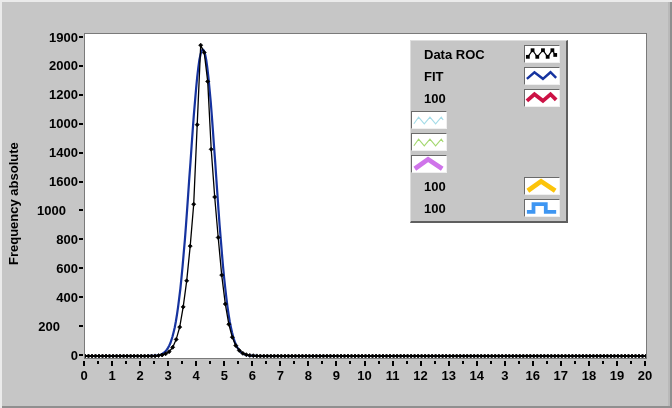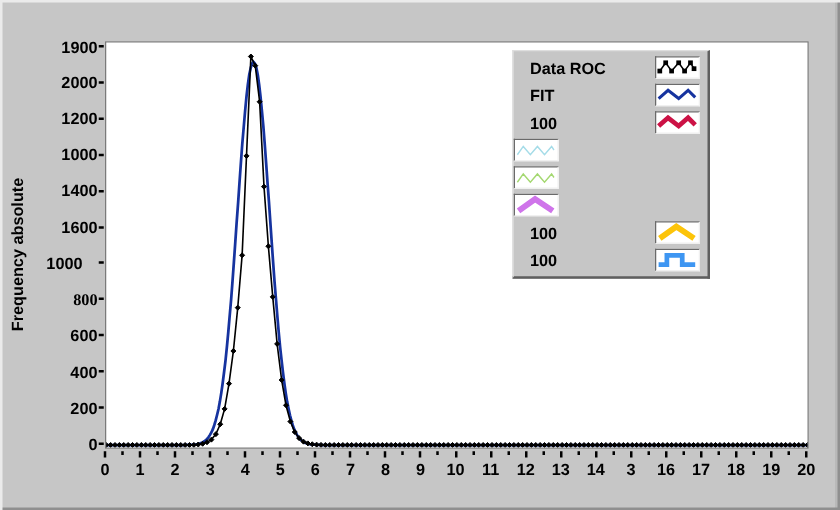--- a/index.html
+++ b/index.html
@@ -53,27 +53,27 @@
     <svg viewBox="0 0 561 324" preserveAspectRatio="none" id="plot-svg">
         <path d="M0.0 322.0L1.1 322.0L2.2 322.0L3.4 322.0L4.5 322.0L5.6 322.0L6.7 322.0L7.9 322.0L9.0 322.0L10.1 322.0L11.2 322.0L12.3 322.0L13.5 322.0L14.6 322.0L15.7 322.0L16.8 322.0L18.0 322.0L19.1 322.0L20.2 322.0L21.3 322.0L22.4 322.0L23.6 322.0L24.7 322.0L25.8 322.0L26.9 322.0L28.1 322.0L29.2 322.0L30.3 322.0L31.4 322.0L32.5 322.0L33.7 322.0L34.8 322.0L35.9 322.0L37.0 322.0L38.1 322.0L39.3 322.0L40.4 322.0L41.5 322.0L42.6 322.0L43.8 322.0L44.9 322.0L46.0 322.0L47.1 322.0L48.2 322.0L49.4 322.0L50.5 322.0L51.6 322.0L52.7 322.0L53.9 322.0L55.0 322.0L56.1 322.0L57.2 322.0L58.3 322.0L59.5 322.0L60.6 322.0L61.7 322.0L62.8 322.0L64.0 321.9L65.1 321.9L66.2 321.9L67.3 321.9L68.4 321.8L69.6 321.7L70.7 321.6L71.8 321.5L72.9 321.3L74.1 321.0L75.2 320.7L76.3 320.3L77.4 319.7L78.5 319.0L79.7 318.1L80.8 317.0L81.9 315.6L83.0 313.9L84.2 311.8L85.3 309.3L86.4 306.2L87.5 302.5L88.6 298.2L89.8 293.2L90.9 287.3L92.0 280.5L93.1 272.8L94.2 264.2L95.4 254.5L96.5 243.7L97.6 232.0L98.7 219.2L99.9 205.6L101.0 191.1L102.1 175.9L103.2 160.2L104.3 144.2L105.5 128.1L106.6 112.0L107.7 96.4L108.8 81.4L110.0 67.4L111.1 54.6L112.2 43.2L113.3 33.6L114.4 25.8L115.6 20.2L116.7 16.7L117.8 15.6L118.9 16.7L120.1 20.2L121.2 25.8L122.3 33.6L123.4 43.2L124.5 54.6L125.7 67.4L126.8 81.4L127.9 96.4L129.0 112.0L130.2 128.1L131.3 144.2L132.4 160.2L133.5 175.9L134.6 191.1L135.8 205.6L136.9 219.2L138.0 232.0L139.1 243.7L140.3 254.5L141.4 264.2L142.5 272.8L143.6 280.5L144.7 287.3L145.9 293.2L147.0 298.2L148.1 302.5L149.2 306.2L150.3 309.3L151.5 311.8L152.6 313.9L153.7 315.6L154.8 317.0L156.0 318.1L157.1 319.0L158.2 319.7L159.3 320.3L160.4 320.7L161.6 321.0L162.7 321.3L163.8 321.5L164.9 321.6L166.1 321.7L167.2 321.8L168.3 321.9L169.4 321.9L170.5 321.9L171.7 321.9L172.8 322.0L173.9 322.0L175.0 322.0L176.2 322.0L177.3 322.0L178.4 322.0L179.5 322.0L180.6 322.0L181.8 322.0L182.9 322.0L184.0 322.0L185.1 322.0L186.3 322.0L187.4 322.0L188.5 322.0L189.6 322.0L190.7 322.0L191.9 322.0L193.0 322.0L194.1 322.0L195.2 322.0L196.4 322.0L197.5 322.0L198.6 322.0L199.7 322.0L200.8 322.0L202.0 322.0L203.1 322.0L204.2 322.0L205.3 322.0L206.4 322.0L207.6 322.0L208.7 322.0L209.8 322.0L210.9 322.0L212.1 322.0L213.2 322.0L214.3 322.0L215.4 322.0L216.5 322.0L217.7 322.0L218.8 322.0L219.9 322.0L221.0 322.0L222.2 322.0L223.3 322.0L224.4 322.0L225.5 322.0L226.6 322.0L227.8 322.0L228.9 322.0L230.0 322.0L231.1 322.0L232.3 322.0L233.4 322.0L234.5 322.0L235.6 322.0L236.7 322.0L237.9 322.0L239.0 322.0L240.1 322.0L241.2 322.0L242.4 322.0L243.5 322.0L244.6 322.0L245.7 322.0L246.8 322.0L248.0 322.0L249.1 322.0L250.2 322.0L251.3 322.0L252.4 322.0L253.6 322.0L254.7 322.0L255.8 322.0L256.9 322.0L258.1 322.0L259.2 322.0L260.3 322.0L261.4 322.0L262.5 322.0L263.7 322.0L264.8 322.0L265.9 322.0L267.0 322.0L268.2 322.0L269.3 322.0L270.4 322.0L271.5 322.0L272.6 322.0L273.8 322.0L274.9 322.0L276.0 322.0L277.1 322.0L278.3 322.0L279.4 322.0L280.5 322.0L281.6 322.0L282.7 322.0L283.9 322.0L285.0 322.0L286.1 322.0L287.2 322.0L288.4 322.0L289.5 322.0L290.6 322.0L291.7 322.0L292.8 322.0L294.0 322.0L295.1 322.0L296.2 322.0L297.3 322.0L298.5 322.0L299.6 322.0L300.7 322.0L301.8 322.0L302.9 322.0L304.1 322.0L305.2 322.0L306.3 322.0L307.4 322.0L308.5 322.0L309.7 322.0L310.8 322.0L311.9 322.0L313.0 322.0L314.2 322.0L315.3 322.0L316.4 322.0L317.5 322.0L318.6 322.0L319.8 322.0L320.9 322.0L322.0 322.0L323.1 322.0L324.3 322.0L325.4 322.0L326.5 322.0L327.6 322.0L328.7 322.0L329.9 322.0L331.0 322.0L332.1 322.0L333.2 322.0L334.4 322.0L335.5 322.0L336.6 322.0L337.7 322.0L338.8 322.0L340.0 322.0L341.1 322.0L342.2 322.0L343.3 322.0L344.5 322.0L345.6 322.0L346.7 322.0L347.8 322.0L348.9 322.0L350.1 322.0L351.2 322.0L352.3 322.0L353.4 322.0L354.6 322.0L355.7 322.0L356.8 322.0L357.9 322.0L359.0 322.0L360.2 322.0L361.3 322.0L362.4 322.0L363.5 322.0L364.6 322.0L365.8 322.0L366.9 322.0L368.0 322.0L369.1 322.0L370.3 322.0L371.4 322.0L372.5 322.0L373.6 322.0L374.7 322.0L375.9 322.0L377.0 322.0L378.1 322.0L379.2 322.0L380.4 322.0L381.5 322.0L382.6 322.0L383.7 322.0L384.8 322.0L386.0 322.0L387.1 322.0L388.2 322.0L389.3 322.0L390.5 322.0L391.6 322.0L392.7 322.0L393.8 322.0L394.9 322.0L396.1 322.0L397.2 322.0L398.3 322.0L399.4 322.0L400.6 322.0L401.7 322.0L402.8 322.0L403.9 322.0L405.0 322.0L406.2 322.0L407.3 322.0L408.4 322.0L409.5 322.0L410.7 322.0L411.8 322.0L412.9 322.0L414.0 322.0L415.1 322.0L416.3 322.0L417.4 322.0L418.5 322.0L419.6 322.0L420.7 322.0L421.9 322.0L423.0 322.0L424.1 322.0L425.2 322.0L426.4 322.0L427.5 322.0L428.6 322.0L429.7 322.0L430.8 322.0L432.0 322.0L433.1 322.0L434.2 322.0L435.3 322.0L436.5 322.0L437.6 322.0L438.7 322.0L439.8 322.0L440.9 322.0L442.1 322.0L443.2 322.0L444.3 322.0L445.4 322.0L446.6 322.0L447.7 322.0L448.8 322.0L449.9 322.0L451.0 322.0L452.2 322.0L453.3 322.0L454.4 322.0L455.5 322.0L456.7 322.0L457.8 322.0L458.9 322.0L460.0 322.0L461.1 322.0L462.3 322.0L463.4 322.0L464.5 322.0L465.6 322.0L466.8 322.0L467.9 322.0L469.0 322.0L470.1 322.0L471.2 322.0L472.4 322.0L473.5 322.0L474.6 322.0L475.7 322.0L476.8 322.0L478.0 322.0L479.1 322.0L480.2 322.0L481.3 322.0L482.5 322.0L483.6 322.0L484.7 322.0L485.8 322.0L486.9 322.0L488.1 322.0L489.2 322.0L490.3 322.0L491.4 322.0L492.6 322.0L493.7 322.0L494.8 322.0L495.9 322.0L497.0 322.0L498.2 322.0L499.3 322.0L500.4 322.0L501.5 322.0L502.7 322.0L503.8 322.0L504.9 322.0L506.0 322.0L507.1 322.0L508.3 322.0L509.4 322.0L510.5 322.0L511.6 322.0L512.8 322.0L513.9 322.0L515.0 322.0L516.1 322.0L517.2 322.0L518.4 322.0L519.5 322.0L520.6 322.0L521.7 322.0L522.9 322.0L524.0 322.0L525.1 322.0L526.2 322.0L527.3 322.0L528.5 322.0L529.6 322.0L530.7 322.0L531.8 322.0L532.9 322.0L534.1 322.0L535.2 322.0L536.3 322.0L537.4 322.0L538.6 322.0L539.7 322.0L540.8 322.0L541.9 322.0L543.0 322.0L544.2 322.0L545.3 322.0L546.4 322.0L547.5 322.0L548.7 322.0L549.8 322.0L550.9 322.0L552.0 322.0L553.1 322.0L554.3 322.0L555.4 322.0L556.5 322.0L557.6 322.0L558.8 322.0L559.9 322.0L561.0 322.0" fill="none" stroke="#16339f" stroke-width="2.2"></path>
         <path d="M0.0 322.0L3.5 322.0L7.0 322.0L10.5 322.0L14.0 322.0L17.5 322.0L21.0 322.0L24.5 322.0L28.1 322.0L31.6 322.0L35.1 322.0L38.6 322.0L42.1 322.0L45.6 322.0L49.1 322.0L52.6 322.0L56.1 322.0L59.6 322.0L63.1 322.0L66.6 322.0L70.1 321.9L73.6 321.6L77.1 321.0L80.6 319.8L84.1 317.7L87.7 313.3L91.2 305.4L94.7 293.1L98.2 272.9L101.7 246.8L105.2 212.1L108.7 170.2L112.2 90.7L115.7 11.2L119.2 18.5L122.7 47.4L126.2 115.3L129.7 163.0L133.2 203.5L136.7 241.1L140.3 270.0L143.8 290.2L147.3 303.2L150.8 311.6L154.3 316.5L157.8 319.3L161.3 320.7L164.8 321.4L168.3 321.7L171.8 321.9L175.3 322.0L178.8 322.0L182.3 322.0L185.8 322.0L189.3 322.0L192.8 322.0L196.3 322.0L199.9 322.0L203.4 322.0L206.9 322.0L210.4 322.0L213.9 322.0L217.4 322.0L220.9 322.0L224.4 322.0L227.9 322.0L231.4 322.0L234.9 322.0L238.4 322.0L241.9 322.0L245.4 322.0L248.9 322.0L252.5 322.0L256.0 322.0L259.5 322.0L263.0 322.0L266.5 322.0L270.0 322.0L273.5 322.0L277.0 322.0L280.5 322.0L284.0 322.0L287.5 322.0L291.0 322.0L294.5 322.0L298.0 322.0L301.5 322.0L305.0 322.0L308.6 322.0L312.1 322.0L315.6 322.0L319.1 322.0L322.6 322.0L326.1 322.0L329.6 322.0L333.1 322.0L336.6 322.0L340.1 322.0L343.6 322.0L347.1 322.0L350.6 322.0L354.1 322.0L357.6 322.0L361.1 322.0L364.7 322.0L368.2 322.0L371.7 322.0L375.2 322.0L378.7 322.0L382.2 322.0L385.7 322.0L389.2 322.0L392.7 322.0L396.2 322.0L399.7 322.0L403.2 322.0L406.7 322.0L410.2 322.0L413.7 322.0L417.2 322.0L420.8 322.0L424.3 322.0L427.8 322.0L431.3 322.0L434.8 322.0L438.3 322.0L441.8 322.0L445.3 322.0L448.8 322.0L452.3 322.0L455.8 322.0L459.3 322.0L462.8 322.0L466.3 322.0L469.8 322.0L473.3 322.0L476.8 322.0L480.4 322.0L483.9 322.0L487.4 322.0L490.9 322.0L494.4 322.0L497.9 322.0L501.4 322.0L504.9 322.0L508.4 322.0L511.9 322.0L515.4 322.0L518.9 322.0L522.4 322.0L525.9 322.0L529.4 322.0L532.9 322.0L536.5 322.0L540.0 322.0L543.5 322.0L547.0 322.0L550.5 322.0L554.0 322.0L557.5 322.0L561.0 322.0" fill="none" stroke="#000000" stroke-width="1.3"></path>
         <path d="M-2.0 322.0L0.0 320.0L2.0 322.0L0.0 324.0ZM1.5 322.0L3.5 320.0L5.5 322.0L3.5 324.0ZM5.0 322.0L7.0 320.0L9.0 322.0L7.0 324.0ZM8.5 322.0L10.5 320.0L12.5 322.0L10.5 324.0ZM12.0 322.0L14.0 320.0L16.0 322.0L14.0 324.0ZM15.5 322.0L17.5 320.0L19.5 322.0L17.5 324.0ZM19.0 322.0L21.0 320.0L23.0 322.0L21.0 324.0ZM22.5 322.0L24.5 320.0L26.5 322.0L24.5 324.0ZM26.1 322.0L28.1 320.0L30.1 322.0L28.1 324.0ZM29.6 322.0L31.6 320.0L33.6 322.0L31.6 324.0ZM33.1 322.0L35.1 320.0L37.1 322.0L35.1 324.0ZM36.6 322.0L38.6 320.0L40.6 322.0L38.6 324.0ZM40.1 322.0L42.1 320.0L44.1 322.0L42.1 324.0ZM43.6 322.0L45.6 320.0L47.6 322.0L45.6 324.0ZM47.1 322.0L49.1 320.0L51.1 322.0L49.1 324.0ZM50.6 322.0L52.6 320.0L54.6 322.0L52.6 324.0ZM54.1 322.0L56.1 320.0L58.1 322.0L56.1 324.0ZM57.6 322.0L59.6 320.0L61.6 322.0L59.6 324.0ZM61.1 322.0L63.1 320.0L65.1 322.0L63.1 324.0ZM64.6 322.0L66.6 320.0L68.6 322.0L66.6 324.0ZM68.1 321.9L70.1 319.9L72.1 321.9L70.1 323.9ZM71.6 321.6L73.6 319.6L75.6 321.6L73.6 323.6ZM75.1 321.0L77.1 319.0L79.1 321.0L77.1 323.0ZM78.6 319.8L80.6 317.8L82.6 319.8L80.6 321.8ZM82.1 317.7L84.1 315.7L86.1 317.7L84.1 319.7ZM85.7 313.3L87.7 311.3L89.7 313.3L87.7 315.3ZM89.2 305.4L91.2 303.4L93.2 305.4L91.2 307.4ZM92.7 293.1L94.7 291.1L96.7 293.1L94.7 295.1ZM96.2 272.9L98.2 270.9L100.2 272.9L98.2 274.9ZM99.7 246.8L101.7 244.8L103.7 246.8L101.7 248.8ZM103.2 212.1L105.2 210.1L107.2 212.1L105.2 214.1ZM106.7 170.2L108.7 168.2L110.7 170.2L108.7 172.2ZM110.2 90.7L112.2 88.7L114.2 90.7L112.2 92.7ZM113.7 11.2L115.7 9.2L117.7 11.2L115.7 13.2ZM117.2 18.5L119.2 16.5L121.2 18.5L119.2 20.5ZM120.7 47.4L122.7 45.4L124.7 47.4L122.7 49.4ZM124.2 115.3L126.2 113.3L128.2 115.3L126.2 117.3ZM127.7 163.0L129.7 161.0L131.7 163.0L129.7 165.0ZM131.2 203.5L133.2 201.5L135.2 203.5L133.2 205.5ZM134.7 241.1L136.7 239.1L138.7 241.1L136.7 243.1ZM138.3 270.0L140.3 268.0L142.3 270.0L140.3 272.0ZM141.8 290.2L143.8 288.2L145.8 290.2L143.8 292.2ZM145.3 303.2L147.3 301.2L149.3 303.2L147.3 305.2ZM148.8 311.6L150.8 309.6L152.8 311.6L150.8 313.6ZM152.3 316.5L154.3 314.5L156.3 316.5L154.3 318.5ZM155.8 319.3L157.8 317.3L159.8 319.3L157.8 321.3ZM159.3 320.7L161.3 318.7L163.3 320.7L161.3 322.7ZM162.8 321.4L164.8 319.4L166.8 321.4L164.8 323.4ZM166.3 321.7L168.3 319.7L170.3 321.7L168.3 323.7ZM169.8 321.9L171.8 319.9L173.8 321.9L171.8 323.9ZM173.3 322.0L175.3 320.0L177.3 322.0L175.3 324.0ZM176.8 322.0L178.8 320.0L180.8 322.0L178.8 324.0ZM180.3 322.0L182.3 320.0L184.3 322.0L182.3 324.0ZM183.8 322.0L185.8 320.0L187.8 322.0L185.8 324.0ZM187.3 322.0L189.3 320.0L191.3 322.0L189.3 324.0ZM190.8 322.0L192.8 320.0L194.8 322.0L192.8 324.0ZM194.3 322.0L196.3 320.0L198.3 322.0L196.3 324.0ZM197.9 322.0L199.9 320.0L201.9 322.0L199.9 324.0ZM201.4 322.0L203.4 320.0L205.4 322.0L203.4 324.0ZM204.9 322.0L206.9 320.0L208.9 322.0L206.9 324.0ZM208.4 322.0L210.4 320.0L212.4 322.0L210.4 324.0ZM211.9 322.0L213.9 320.0L215.9 322.0L213.9 324.0ZM215.4 322.0L217.4 320.0L219.4 322.0L217.4 324.0ZM218.9 322.0L220.9 320.0L222.9 322.0L220.9 324.0ZM222.4 322.0L224.4 320.0L226.4 322.0L224.4 324.0ZM225.9 322.0L227.9 320.0L229.9 322.0L227.9 324.0ZM229.4 322.0L231.4 320.0L233.4 322.0L231.4 324.0ZM232.9 322.0L234.9 320.0L236.9 322.0L234.9 324.0ZM236.4 322.0L238.4 320.0L240.4 322.0L238.4 324.0ZM239.9 322.0L241.9 320.0L243.9 322.0L241.9 324.0ZM243.4 322.0L245.4 320.0L247.4 322.0L245.4 324.0ZM246.9 322.0L248.9 320.0L250.9 322.0L248.9 324.0ZM250.5 322.0L252.5 320.0L254.5 322.0L252.5 324.0ZM254.0 322.0L256.0 320.0L258.0 322.0L256.0 324.0ZM257.5 322.0L259.5 320.0L261.5 322.0L259.5 324.0ZM261.0 322.0L263.0 320.0L265.0 322.0L263.0 324.0ZM264.5 322.0L266.5 320.0L268.5 322.0L266.5 324.0ZM268.0 322.0L270.0 320.0L272.0 322.0L270.0 324.0ZM271.5 322.0L273.5 320.0L275.5 322.0L273.5 324.0ZM275.0 322.0L277.0 320.0L279.0 322.0L277.0 324.0ZM278.5 322.0L280.5 320.0L282.5 322.0L280.5 324.0ZM282.0 322.0L284.0 320.0L286.0 322.0L284.0 324.0ZM285.5 322.0L287.5 320.0L289.5 322.0L287.5 324.0ZM289.0 322.0L291.0 320.0L293.0 322.0L291.0 324.0ZM292.5 322.0L294.5 320.0L296.5 322.0L294.5 324.0ZM296.0 322.0L298.0 320.0L300.0 322.0L298.0 324.0ZM299.5 322.0L301.5 320.0L303.5 322.0L301.5 324.0ZM303.0 322.0L305.0 320.0L307.0 322.0L305.0 324.0ZM306.6 322.0L308.6 320.0L310.6 322.0L308.6 324.0ZM310.1 322.0L312.1 320.0L314.1 322.0L312.1 324.0ZM313.6 322.0L315.6 320.0L317.6 322.0L315.6 324.0ZM317.1 322.0L319.1 320.0L321.1 322.0L319.1 324.0ZM320.6 322.0L322.6 320.0L324.6 322.0L322.6 324.0ZM324.1 322.0L326.1 320.0L328.1 322.0L326.1 324.0ZM327.6 322.0L329.6 320.0L331.6 322.0L329.6 324.0ZM331.1 322.0L333.1 320.0L335.1 322.0L333.1 324.0ZM334.6 322.0L336.6 320.0L338.6 322.0L336.6 324.0ZM338.1 322.0L340.1 320.0L342.1 322.0L340.1 324.0ZM341.6 322.0L343.6 320.0L345.6 322.0L343.6 324.0ZM345.1 322.0L347.1 320.0L349.1 322.0L347.1 324.0ZM348.6 322.0L350.6 320.0L352.6 322.0L350.6 324.0ZM352.1 322.0L354.1 320.0L356.1 322.0L354.1 324.0ZM355.6 322.0L357.6 320.0L359.6 322.0L357.6 324.0ZM359.1 322.0L361.1 320.0L363.1 322.0L361.1 324.0ZM362.7 322.0L364.7 320.0L366.7 322.0L364.7 324.0ZM366.2 322.0L368.2 320.0L370.2 322.0L368.2 324.0ZM369.7 322.0L371.7 320.0L373.7 322.0L371.7 324.0ZM373.2 322.0L375.2 320.0L377.2 322.0L375.2 324.0ZM376.7 322.0L378.7 320.0L380.7 322.0L378.7 324.0ZM380.2 322.0L382.2 320.0L384.2 322.0L382.2 324.0ZM383.7 322.0L385.7 320.0L387.7 322.0L385.7 324.0ZM387.2 322.0L389.2 320.0L391.2 322.0L389.2 324.0ZM390.7 322.0L392.7 320.0L394.7 322.0L392.7 324.0ZM394.2 322.0L396.2 320.0L398.2 322.0L396.2 324.0ZM397.7 322.0L399.7 320.0L401.7 322.0L399.7 324.0ZM401.2 322.0L403.2 320.0L405.2 322.0L403.2 324.0ZM404.7 322.0L406.7 320.0L408.7 322.0L406.7 324.0ZM408.2 322.0L410.2 320.0L412.2 322.0L410.2 324.0ZM411.7 322.0L413.7 320.0L415.7 322.0L413.7 324.0ZM415.2 322.0L417.2 320.0L419.2 322.0L417.2 324.0ZM418.8 322.0L420.8 320.0L422.8 322.0L420.8 324.0ZM422.3 322.0L424.3 320.0L426.3 322.0L424.3 324.0ZM425.8 322.0L427.8 320.0L429.8 322.0L427.8 324.0ZM429.3 322.0L431.3 320.0L433.3 322.0L431.3 324.0ZM432.8 322.0L434.8 320.0L436.8 322.0L434.8 324.0ZM436.3 322.0L438.3 320.0L440.3 322.0L438.3 324.0ZM439.8 322.0L441.8 320.0L443.8 322.0L441.8 324.0ZM443.3 322.0L445.3 320.0L447.3 322.0L445.3 324.0ZM446.8 322.0L448.8 320.0L450.8 322.0L448.8 324.0ZM450.3 322.0L452.3 320.0L454.3 322.0L452.3 324.0ZM453.8 322.0L455.8 320.0L457.8 322.0L455.8 324.0ZM457.3 322.0L459.3 320.0L461.3 322.0L459.3 324.0ZM460.8 322.0L462.8 320.0L464.8 322.0L462.8 324.0ZM464.3 322.0L466.3 320.0L468.3 322.0L466.3 324.0ZM467.8 322.0L469.8 320.0L471.8 322.0L469.8 324.0ZM471.3 322.0L473.3 320.0L475.3 322.0L473.3 324.0ZM474.8 322.0L476.8 320.0L478.8 322.0L476.8 324.0ZM478.4 322.0L480.4 320.0L482.4 322.0L480.4 324.0ZM481.9 322.0L483.9 320.0L485.9 322.0L483.9 324.0ZM485.4 322.0L487.4 320.0L489.4 322.0L487.4 324.0ZM488.9 322.0L490.9 320.0L492.9 322.0L490.9 324.0ZM492.4 322.0L494.4 320.0L496.4 322.0L494.4 324.0ZM495.9 322.0L497.9 320.0L499.9 322.0L497.9 324.0ZM499.4 322.0L501.4 320.0L503.4 322.0L501.4 324.0ZM502.9 322.0L504.9 320.0L506.9 322.0L504.9 324.0ZM506.4 322.0L508.4 320.0L510.4 322.0L508.4 324.0ZM509.9 322.0L511.9 320.0L513.9 322.0L511.9 324.0ZM513.4 322.0L515.4 320.0L517.4 322.0L515.4 324.0ZM516.9 322.0L518.9 320.0L520.9 322.0L518.9 324.0ZM520.4 322.0L522.4 320.0L524.4 322.0L522.4 324.0ZM523.9 322.0L525.9 320.0L527.9 322.0L525.9 324.0ZM527.4 322.0L529.4 320.0L531.4 322.0L529.4 324.0ZM530.9 322.0L532.9 320.0L534.9 322.0L532.9 324.0ZM534.5 322.0L536.5 320.0L538.5 322.0L536.5 324.0ZM538.0 322.0L540.0 320.0L542.0 322.0L540.0 324.0ZM541.5 322.0L543.5 320.0L545.5 322.0L543.5 324.0ZM545.0 322.0L547.0 320.0L549.0 322.0L547.0 324.0ZM548.5 322.0L550.5 320.0L552.5 322.0L550.5 324.0ZM552.0 322.0L554.0 320.0L556.0 322.0L554.0 324.0ZM555.5 322.0L557.5 320.0L559.5 322.0L557.5 324.0ZM559.0 322.0L561.0 320.0L563.0 322.0L561.0 324.0Z" fill="#000000" stroke="#000000" stroke-width="0.8"></path>
       </svg>
   </div>
 
   <div id="y-axis">
       <div class="tick-label ylab" style="left: 26px; top: 348.5px;">0</div>
       <div class="tickmark" style="left: 79px; top: 354px; width: 4px; height: 2px;"></div>
-      <div class="tick-label ylab" style="left: 26px; top: 319.591px;">200</div>
+      <div class="tick-label ylab" style="left: 8px; top: 319.591px;">200</div>
       <div class="tickmark" style="left: 79px; top: 325.091px; width: 4px; height: 2px;"></div>
       <div class="tick-label ylab" style="left: 26px; top: 290.682px;">400</div>
       <div class="tickmark" style="left: 79px; top: 296.182px; width: 4px; height: 2px;"></div>
       <div class="tick-label ylab" style="left: 26px; top: 261.773px;">600</div>
       <div class="tickmark" style="left: 79px; top: 267.273px; width: 4px; height: 2px;"></div>
-      <div class="tick-label ylab" style="left: 26px; top: 232.864px; font-family: Liberation Serif, serif;">800</div>
+      <div class="tick-label ylab" style="left: 26px; top: 232.864px;">800</div>
       <div class="tickmark" style="left: 79px; top: 238.364px; width: 4px; height: 2px;"></div>
       <div class="tick-label ylab" style="left: 14px; top: 203.955px;">1000</div>
       <div class="tickmark" style="left: 79px; top: 209.455px; width: 4px; height: 2px;"></div>
       <div class="tick-label ylab" style="left: 26px; top: 175.045px;">1600</div>
       <div class="tickmark" style="left: 79px; top: 180.545px; width: 4px; height: 2px;"></div>
       <div class="tick-label ylab" style="left: 26px; top: 146.136px;">1400</div>
       <div class="tickmark" style="left: 79px; top: 151.636px; width: 4px; height: 2px;"></div>
       <div class="tick-label ylab" style="left: 26px; top: 117.227px;">1000</div>
       <div class="tickmark" style="left: 79px; top: 122.727px; width: 4px; height: 2px;"></div>
       <div class="tick-label ylab" style="left: 26px; top: 88.3182px;">1200</div>

